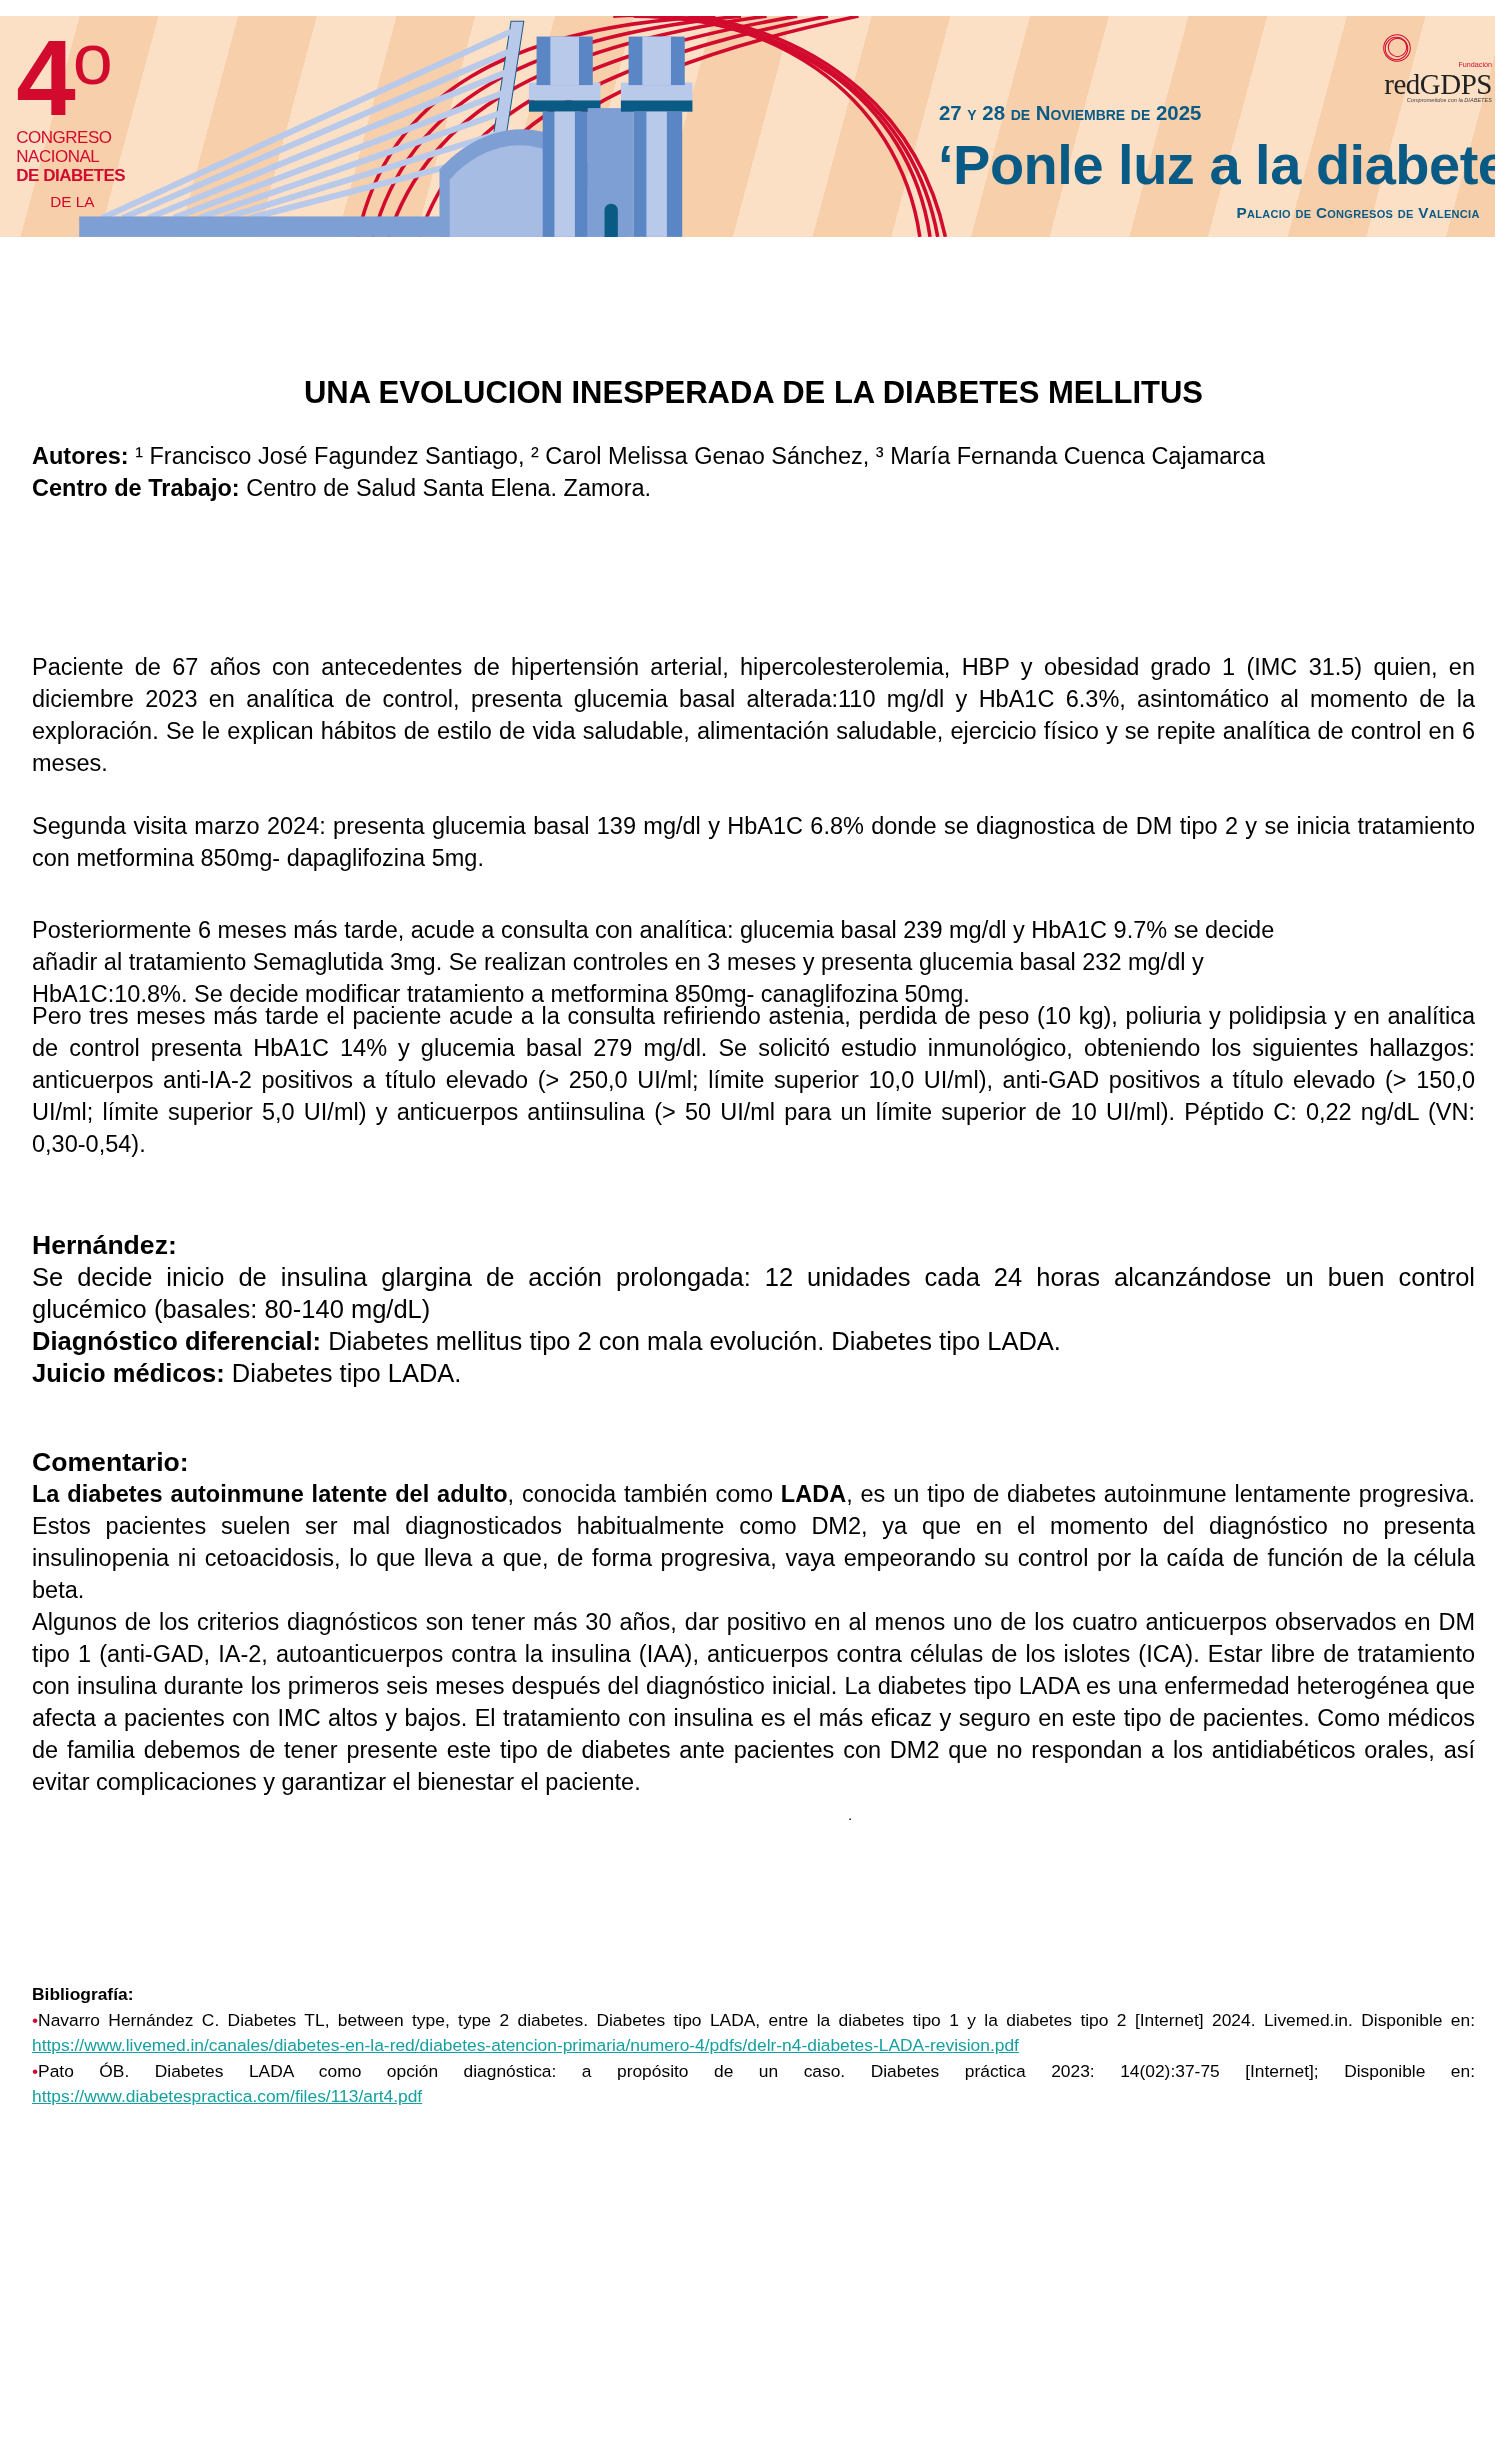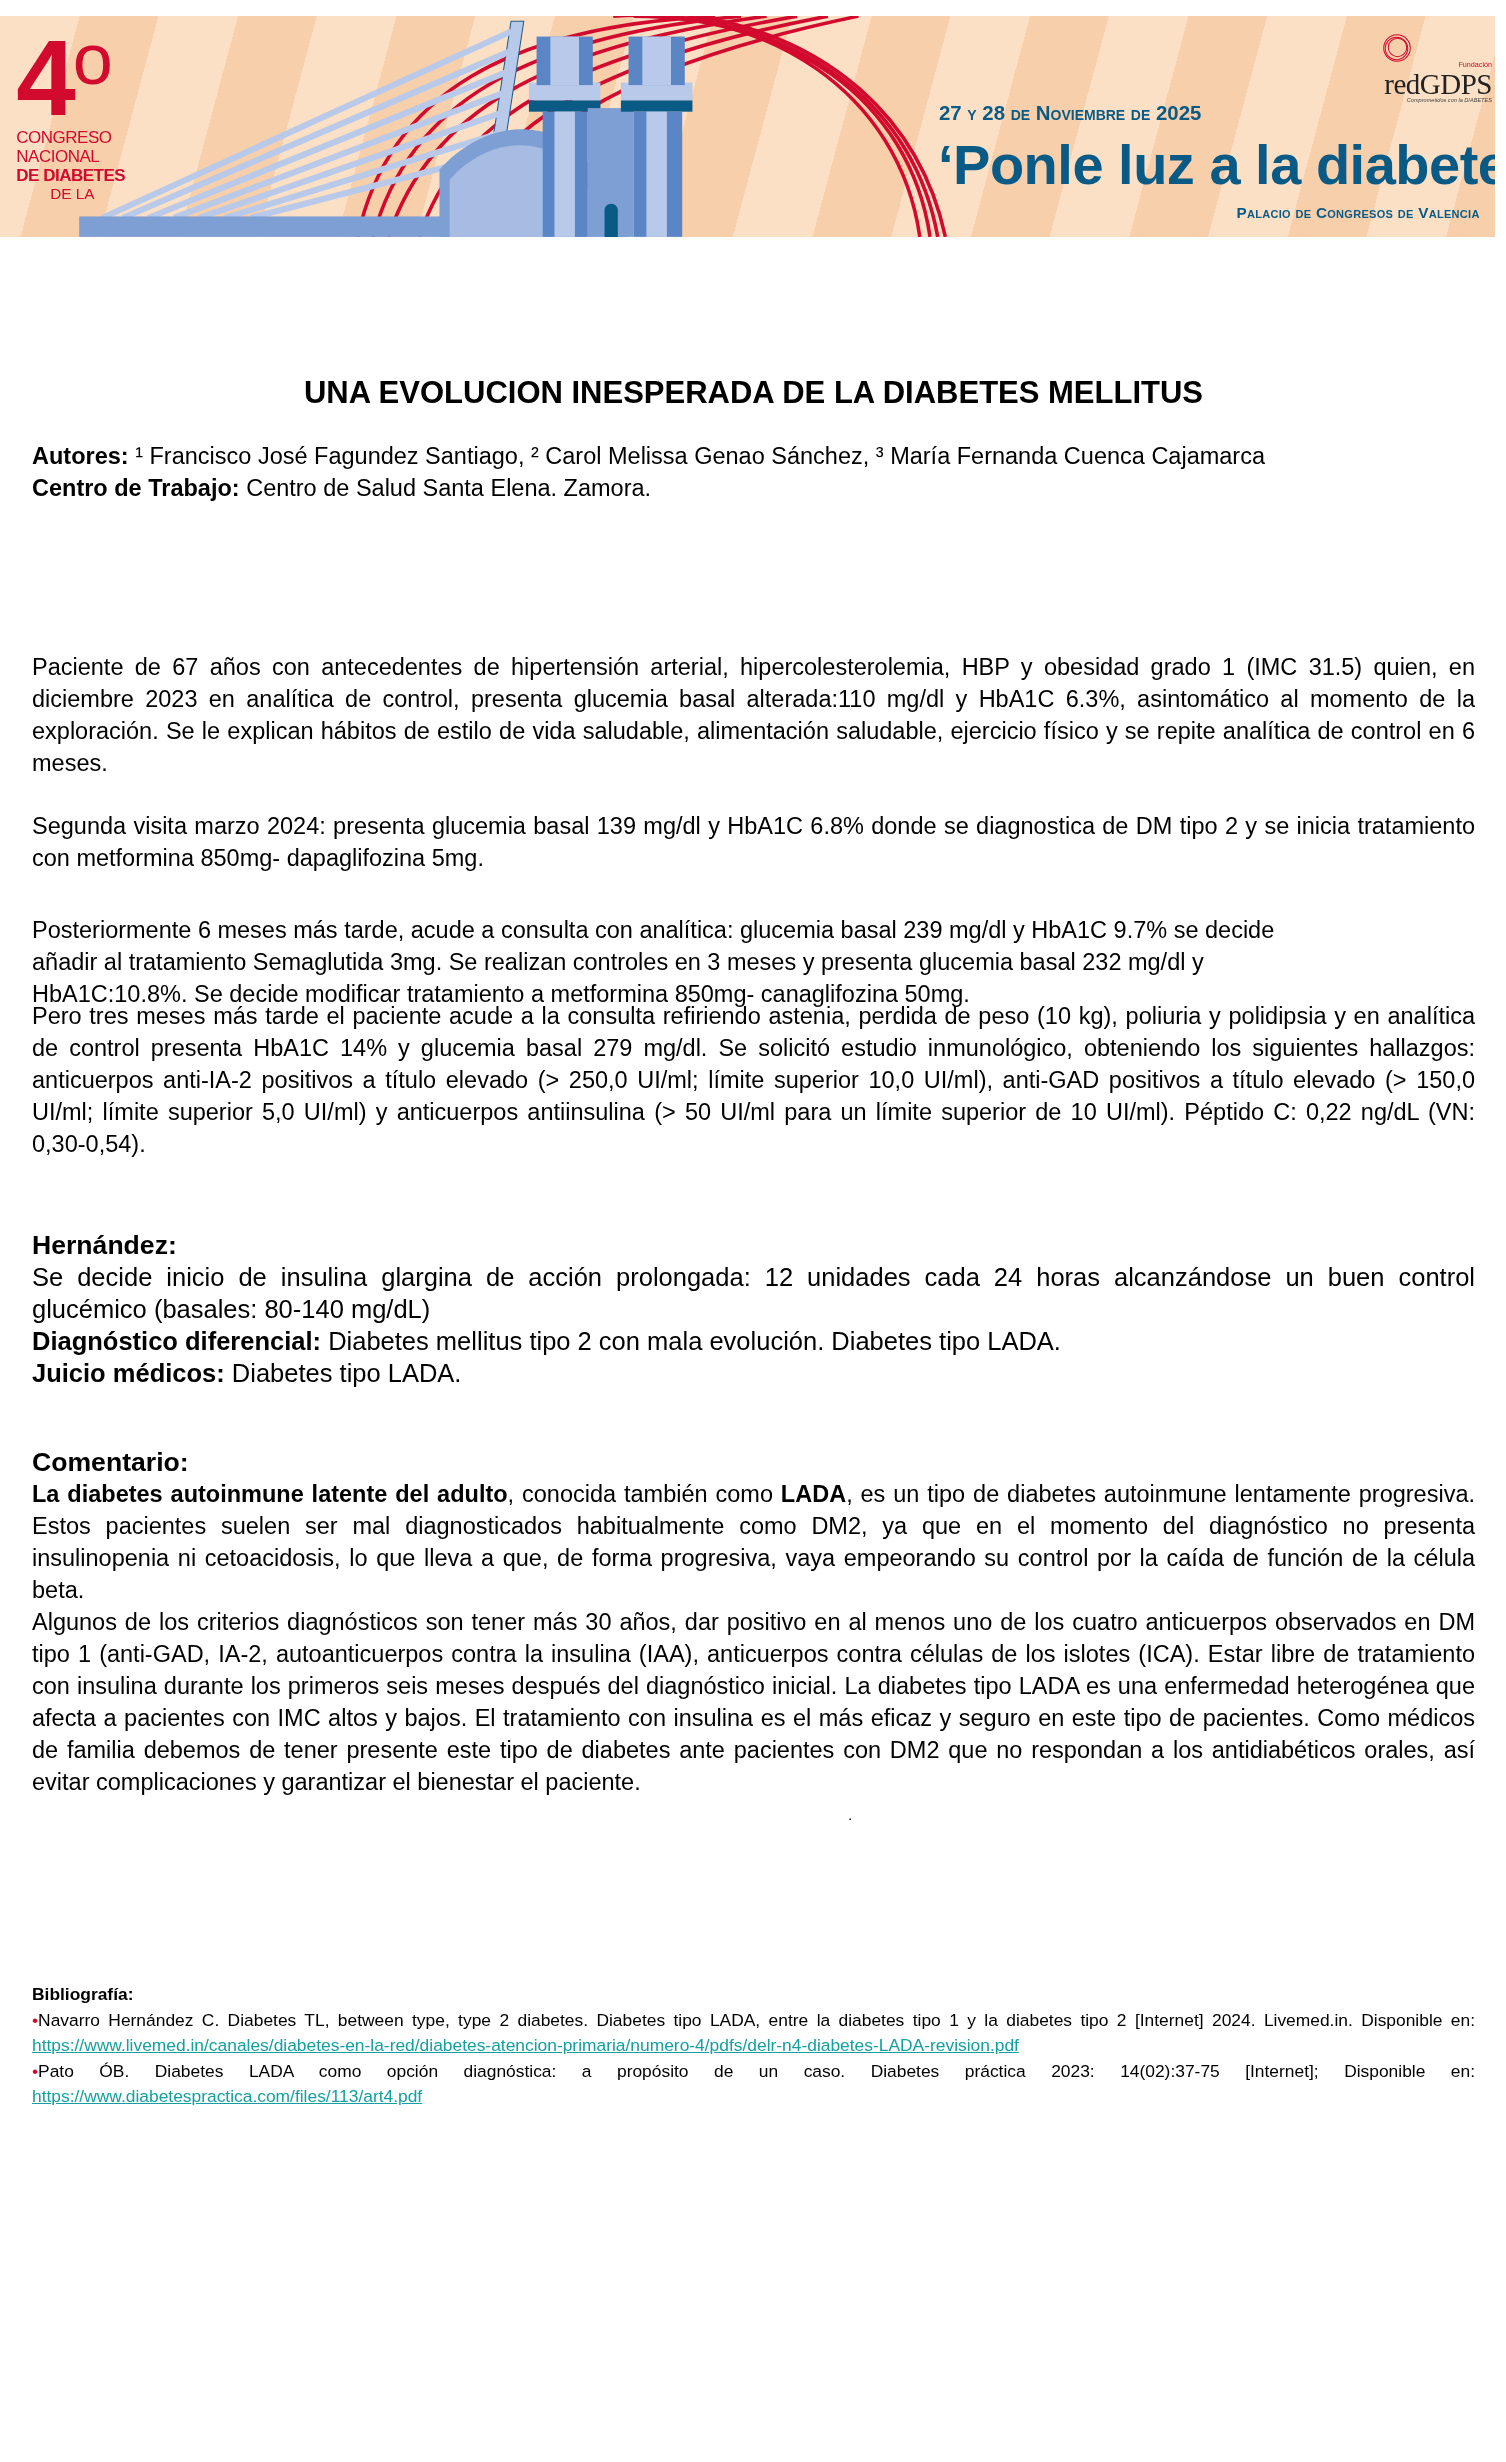--- a/index.html
+++ b/index.html
@@ -8,21 +8,21 @@
 
   
   .banner { position: absolute; left: 0; top: 16px; width: 1495px; height: 221px; overflow: hidden;
             background: repeating-linear-gradient(105deg, #fbe0c6 0px, #fbe0c6 77px, #f7cfab 77px, #f7cfab 153px); }
   .banner svg.art { position: absolute; left: 0; top: 0; }
   .congreso { position: absolute; left: 16.3px; top: 14.3px; width: 112px; color: #d20a2e; text-align: left; line-height: 1; }
   .congreso .big { font-size: 107px; font-weight: bold; letter-spacing: -3.1px; line-height: 0.9; display: block; }
   .congreso .big sup { font-size: 72px; vertical-align: top; position: relative; top: -3.1px; font-weight: normal; }
   .congreso .l { font-size: 17px; display: block; letter-spacing: -0.5px; margin-top: 2px; }
   .congreso .b { font-weight: bold; }
-  .congreso .s { font-size: 15.3px; text-align: center; display: block; margin-top: 2px; }
+  .congreso .s { font-size: 15.3px; text-align: center; display: block; margin-top: 10px; }
 
   .dates { position: absolute; left: 939px; top: 86px; font-size: 20.4px; font-weight: bold; color: #0a5a86; letter-spacing: 0px; font-variant: small-caps; }
   .slogan { position: absolute; left: 938px; top: 116px; font-size: 56px; color: #0a5a86; font-weight: bold; letter-spacing: -0.5px; white-space: nowrap; }
   .venue { position: absolute; right: 15.3px; top: 188px; font-size: 15.3px; font-weight: bold; color: #0a5a86; font-variant: small-caps; letter-spacing: 0.3px; }
 
   .logo { position: absolute; left: 1359px; top: 15.3px; width: 133px; height: 77px; }
   .logo .fund { position: absolute; right: 0; top: 29px; font-size: 7.2px; color: #d20a2e; }
   .logo .name { position: absolute; right: 0; top: 37px; font-family: "Liberation Serif", serif; font-size: 29px; color: #222; letter-spacing: -0.5px; }
   .logo .tag { position: absolute; right: 0; top: 66px; font-size: 5.6px; color: #444; font-style: italic; }
   .logo svg { position: absolute; left: 15.3px; top: 0; }

